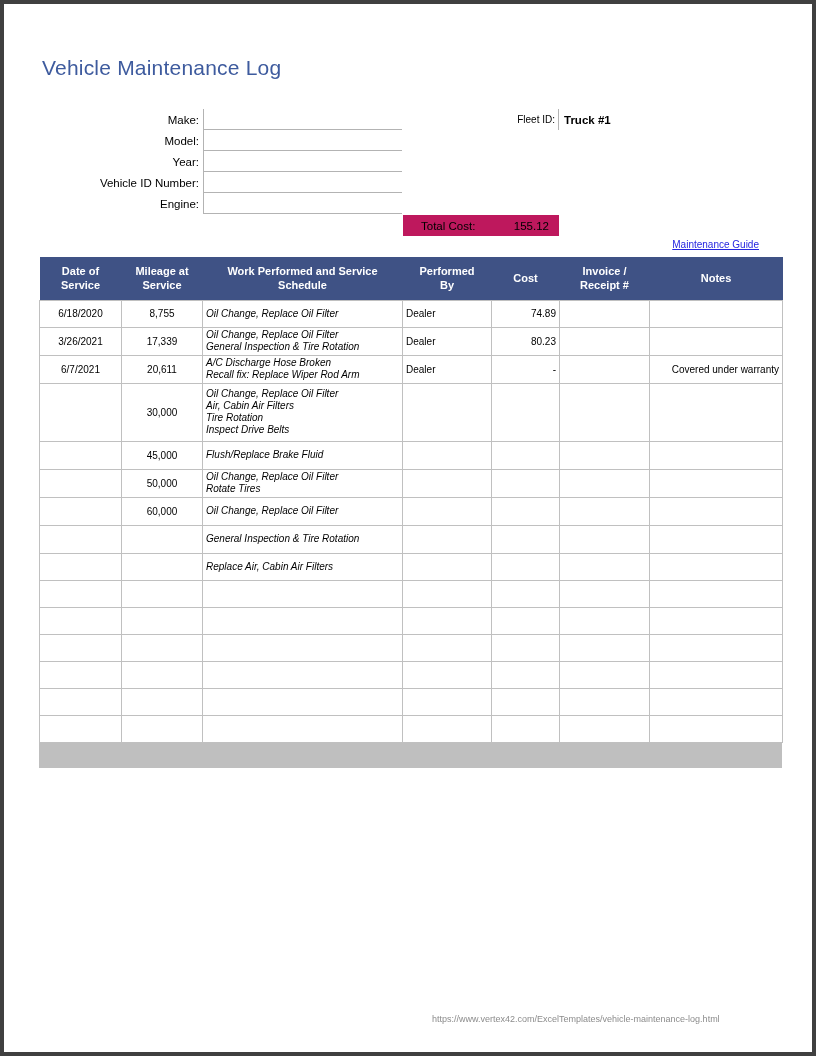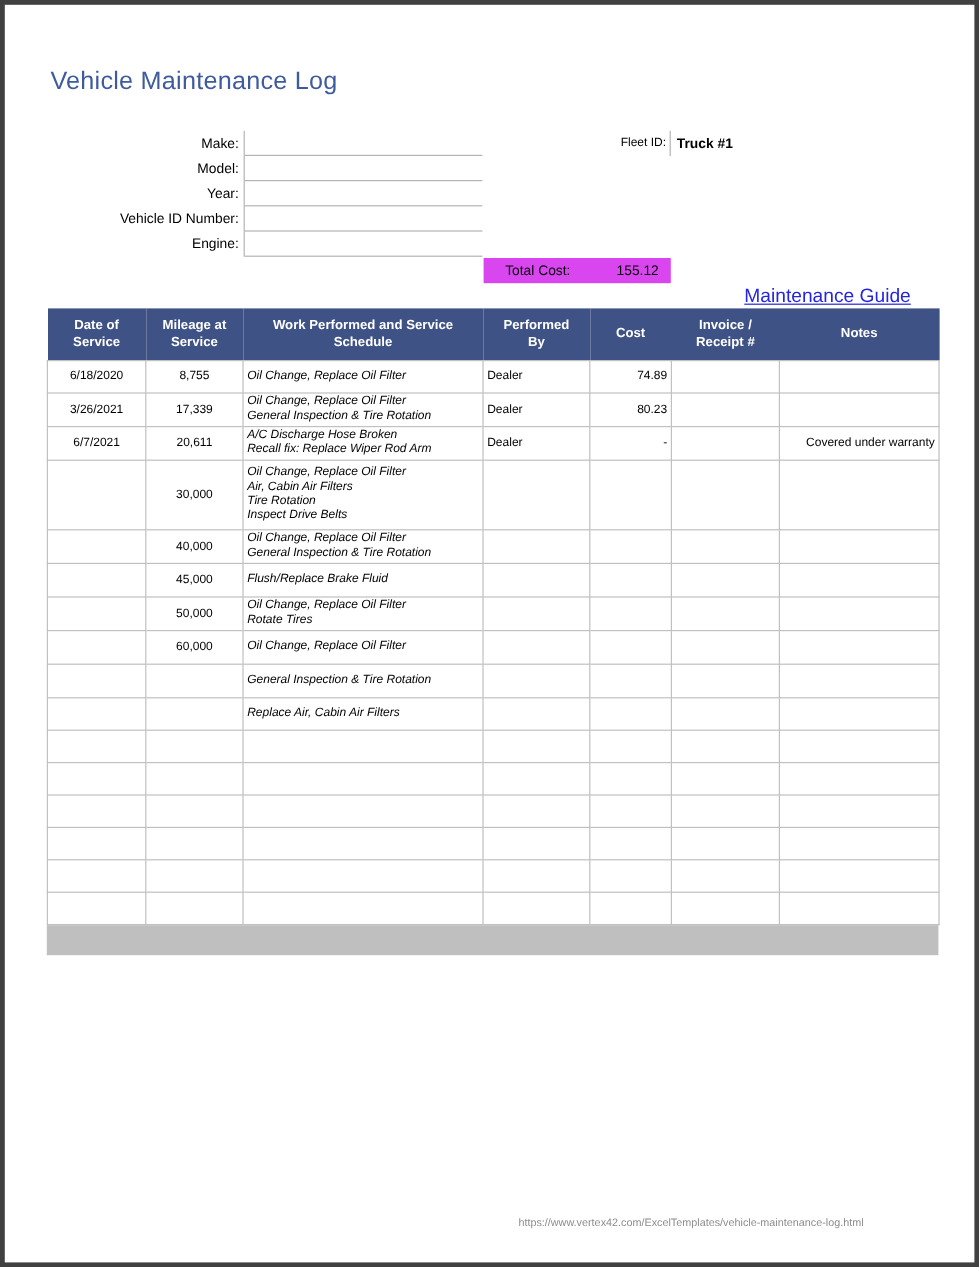--- a/index.html
+++ b/index.html
@@ -22,27 +22,27 @@
     padding-right:4px; font-size:11.5px;
   }
   .vform .irow { height:21px; border-bottom:1px solid #b3b3b3; }
   
   .fleet { position:absolute; left:450px; top:105px; height:21px; display:flex; align-items:stretch; }
   .fleet .flabel { width:104px; display:flex; align-items:center; justify-content:flex-end; padding-right:3px; font-size:10px; }
   .fleet .fvalue { border-left:1px solid #b3b3b3; display:flex; align-items:center; padding-left:5px; font-size:11.5px; font-weight:bold; min-width:80px; }
   
   .total {
     position:absolute; left:399px; top:211px; width:156px; height:21px;
-    background:#d946ef; display:flex; align-items:center; font-size:11.5px;
+    background:#be185d; display:flex; align-items:center; font-size:11.5px;
   }
   .total .tlabel { padding-left:18px; }
   .total .tvalue { flex:1; text-align:right; padding-right:10px; }
   
   .guide-link {
-    position:absolute; right:53px; top:235px; font-size:16px;
+    position:absolute; right:53px; top:235px; font-size:10px;
     color:#2525e0; text-decoration:underline; cursor:pointer;
   }
   
   .logwrap { position:absolute; left:35px; top:253px; width:743px; }
   table.log { border-collapse:collapse; width:743px; table-layout:fixed; }
   table.log thead th {
     background:#3f5285; color:#fff; font-size:11px; font-weight:bold;
     text-align:center; vertical-align:middle; white-space:pre-line;
     height:43px; border:none; line-height:1.3; padding:0 2px;
   }
@@ -164,30 +164,20 @@
 Air, Cabin Air Filters
 Tire Rotation
 Inspect Drive Belts</td>
           <td class="c-by"></td>
           <td class="c-cost"></td>
           <td class="c-invoice"></td>
           <td class="c-notes"></td>
         </tr>
         <tr>
           <td class="c-date"></td>
-          <td class="c-mileage">40,000</td>
-          <td class="c-work">Oil Change, Replace Oil Filter
-General Inspection &amp; Tire Rotation</td>
-          <td class="c-by"></td>
-          <td class="c-cost"></td>
-          <td class="c-invoice"></td>
-          <td class="c-notes"></td>
-        </tr>
-        <tr>
-          <td class="c-date"></td>
           <td class="c-mileage">45,000</td>
           <td class="c-work">Flush/Replace Brake Fluid</td>
           <td class="c-by"></td>
           <td class="c-cost"></td>
           <td class="c-invoice"></td>
           <td class="c-notes"></td>
         </tr>
         <tr>
           <td class="c-date"></td>
           <td class="c-mileage">50,000</td>

